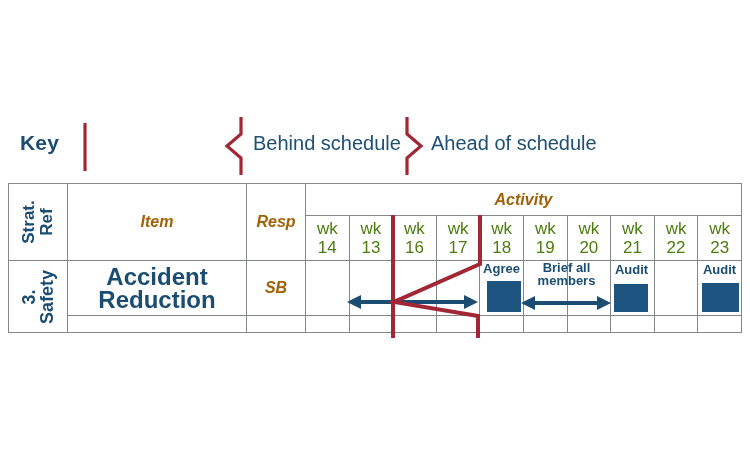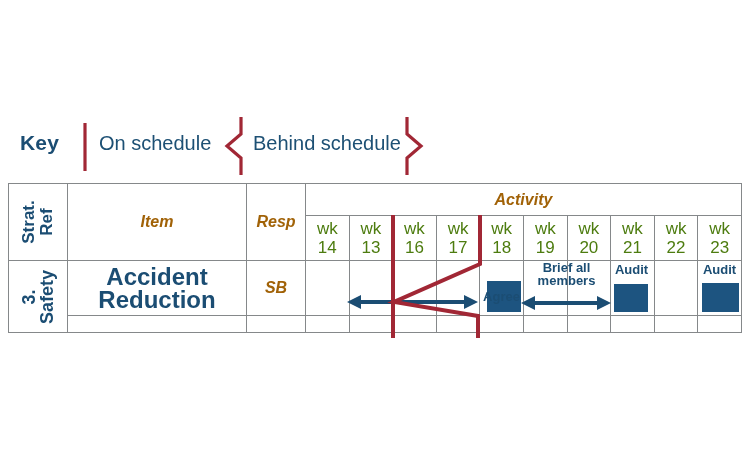--- a/index.html
+++ b/index.html
@@ -41,45 +41,45 @@
   .vtext.safety{font-size:18px;width:64px;}
   .vtext.strat{width:58px;}
   .item-cell{color:#1b4d73;font-weight:bold;font-size:24px;line-height:23px;padding:0 6px;}
   
   .overlay{position:absolute;left:0;top:0;width:750px;height:467px;pointer-events:none;}
   .g-label{
     position:absolute;color:#1b4d73;font-weight:bold;font-size:13px;line-height:12.5px;
     text-align:center;
   }
   .g-label.develop{left:348px;top:263px;width:126px;}
-  .g-label.agree{left:480px;top:263px;width:43px;margin-top:28px;}
+  .g-label.agree{left:480px;top:263px;width:43px;}
   .g-label.brief{left:523px;top:262px;width:87px;}
   .g-label.audit21{left:610px;top:264px;width:43px;}
   .g-label.audit23{left:697px;top:264px;width:45px;}
 </style>
 </head>
 <body>
 
 <div class="page">
 
   <div class="key-title">Key</div>
 
   <svg class="key-glyph on" width="12" height="56" viewBox="0 0 12 56">
     <line x1="6" y1="4" x2="6" y2="52" stroke="#a12735" stroke-width="3.2"></line>
   </svg>
-  <div class="key-label l1">On schedule</div>
 
   <svg class="key-glyph behind" width="28" height="66" viewBox="0 0 28 66">
     <polyline points="20,4 20,21 6,33 20,45 20,62" fill="none" stroke="#a12735" stroke-width="3.2" stroke-linejoin="miter"></polyline>
   </svg>
   <div class="key-label l2">Behind schedule</div>
 
   <svg class="key-glyph ahead" width="28" height="66" viewBox="0 0 28 66">
     <polyline points="8,4 8,21 22,33 8,45 8,62" fill="none" stroke="#a12735" stroke-width="3.2" stroke-linejoin="miter"></polyline>
   </svg>
+  <div class="key-label l3">Ahead of schedule</div>
 
   <table class="sched-table">
     <colgroup>
       <col style="width:59px">
         <col style="width:179px">
         <col style="width:59px">
       <col style="width:43.6px">
         <col style="width:43.6px">
         <col style="width:43.6px">
       <col style="width:43.6px">

